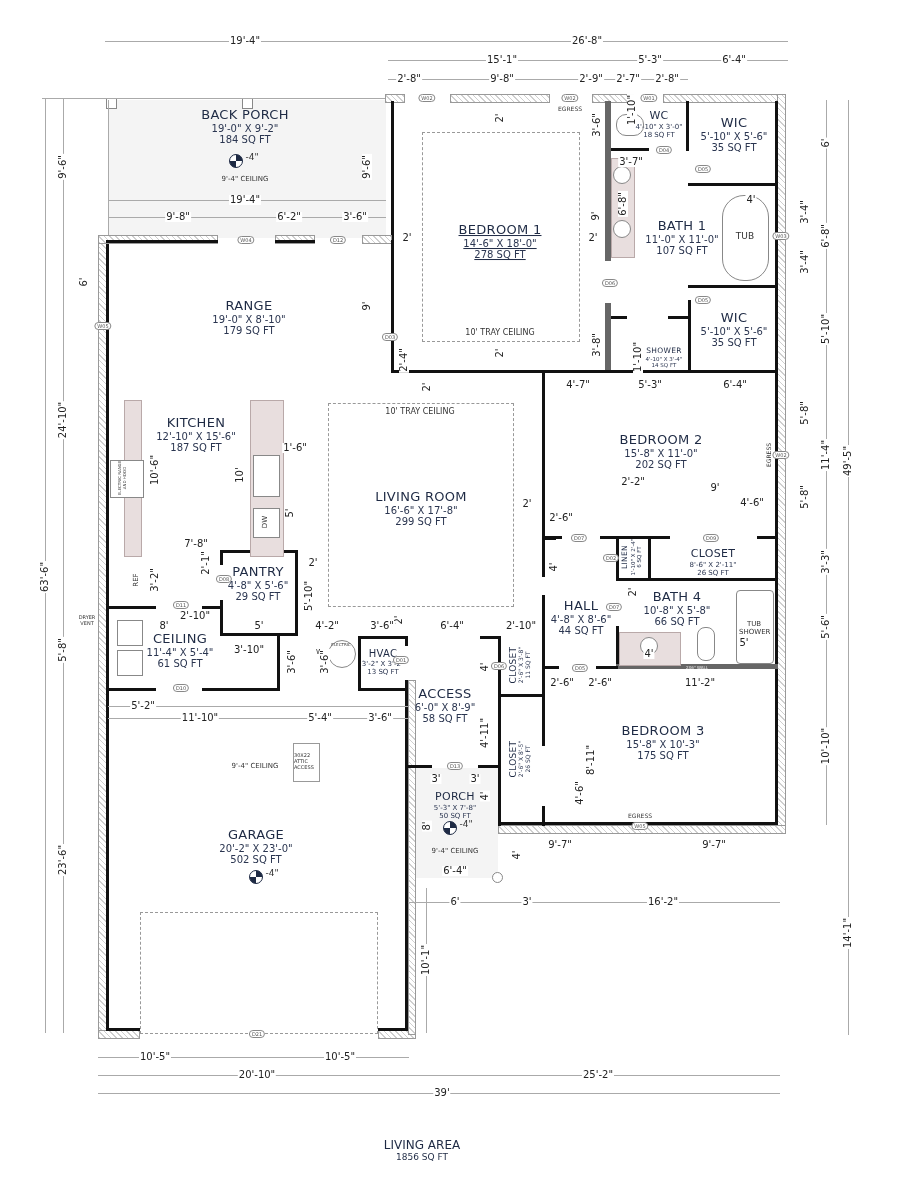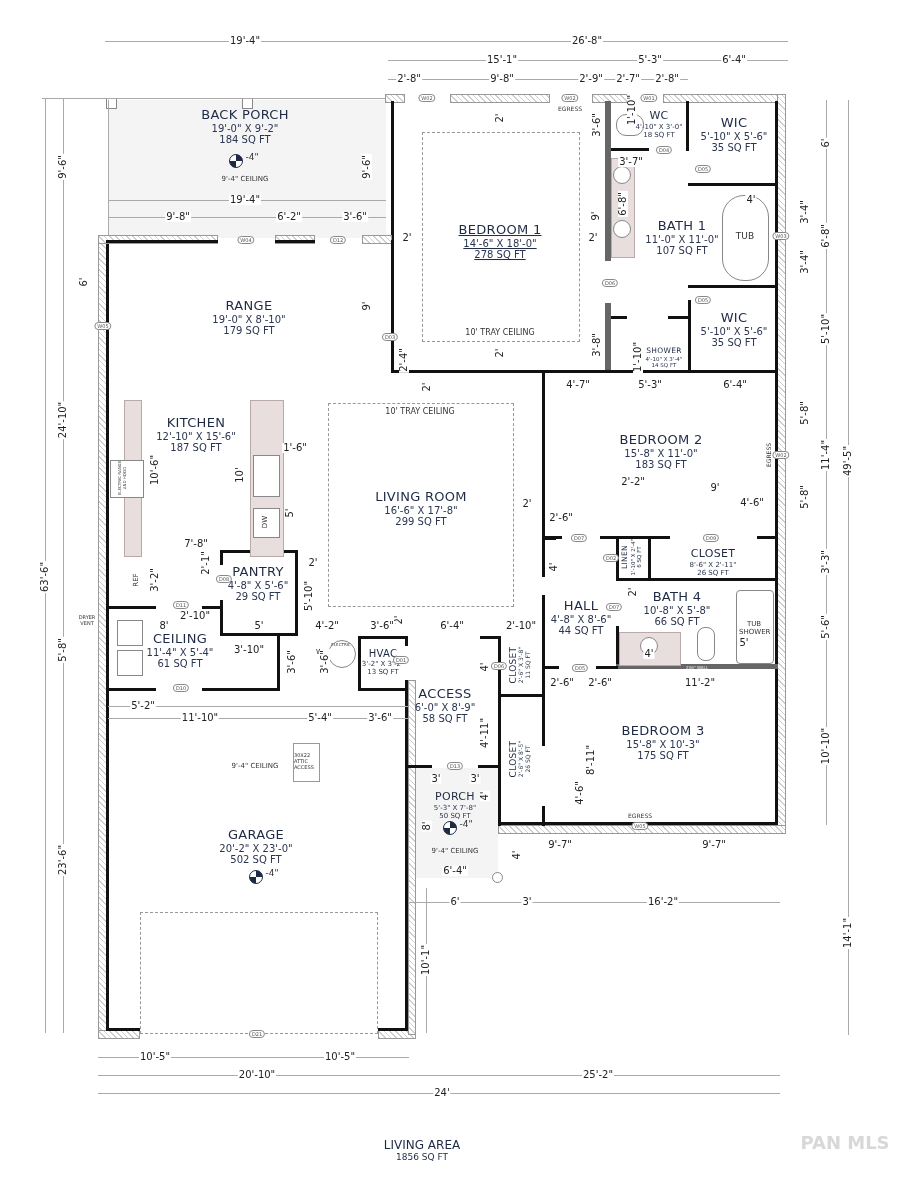--- a/index.html
+++ b/index.html
@@ -226,21 +226,21 @@
   </div>
   <div class="note" style="left:420px;top:411px;font-size:8px;">10' TRAY CEILING</div>
   <div class="room-label" style="left:421px;top:509px;">
     <div class="room-name">LIVING ROOM</div>
     <div class="room-dim">16'-6" X 17'-8"</div>
     <div class="room-area">299 SQ FT</div>
   </div>
   <div class="room-label" style="left:661px;top:452px;">
     <div class="room-name">BEDROOM 2</div>
     <div class="room-dim">15'-8" X 11'-0"</div>
-    <div class="room-area">183 SQ FT</div>
+    <div class="room-area">202 SQ FT</div>
   </div>
   <div class="room-label room-small" style="left:713px;top:562px;">
     <div class="room-name">CLOSET</div>
     <div class="room-dim">8'-6" X 2'-11"</div>
     <div class="room-area">26 SQ FT</div>
   </div>
   <div class="room-label room-tiny" style="left:632px;top:557px;transform:translate(-50%,-50%) rotate(-90deg);">
     <div class="room-name">LINEN</div>
     <div class="room-dim">1'-10" X 2'-4"</div>
     <div class="room-area">6 SQ FT</div>
@@ -472,22 +472,19 @@
   <div class="dline-v" style="left:426px;top:888px;height:145px;"></div>
   <div class="dim v" style="left:426px;top:960px;">10'-1"</div>
 
   <div class="dline-h" style="left:98px;top:1057px;width:311px;"></div>
   <div class="dim" style="left:155px;top:1057px;">10'-5"</div>
   <div class="dim" style="left:340px;top:1057px;">10'-5"</div>
   <div class="dline-h" style="left:98px;top:1075px;width:682px;"></div>
   <div class="dim" style="left:257px;top:1075px;">20'-10"</div>
   <div class="dim" style="left:598px;top:1075px;">25'-2"</div>
   <div class="dline-h" style="left:98px;top:1093px;width:682px;"></div>
-  <div class="dim" style="left:442px;top:1093px;">24'</div>
+  <div class="dim" style="left:442px;top:1093px;">39'</div>
 
   <div class="footer-title">
     <div class="t1">LIVING AREA</div>
     <div class="t2">1856 SQ FT</div>
   </div>
-  <div class="watermark">
-    <span>PAN MLS</span>
-  </div>
 </div>
 
 </body></html>

